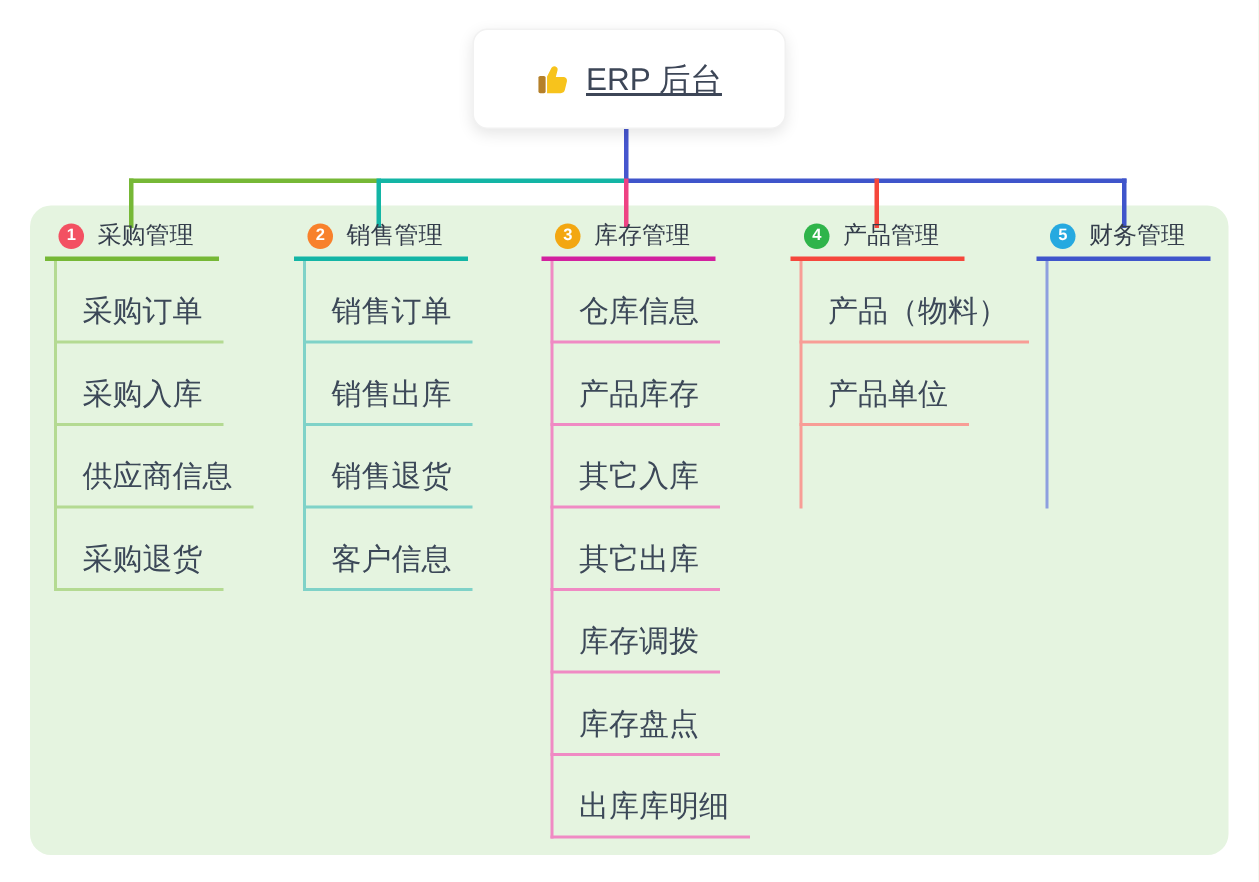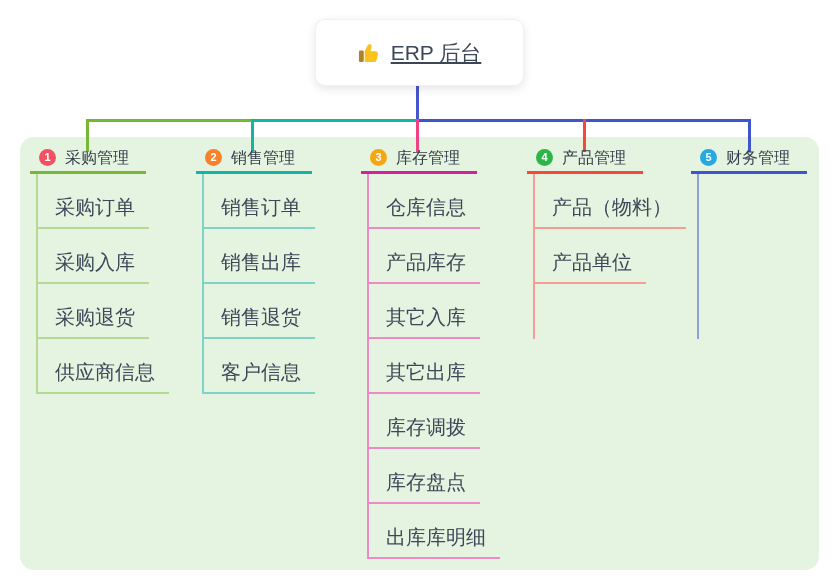--- a/index.html
+++ b/index.html
@@ -69,22 +69,22 @@
     <div class="line" style="left: 748px; top: 119px; width: 3px; height: 33px; background: rgb(63, 85, 203);"></div>
     <div class="branch" style="left: 30px; top: 148px; --main: #76b836; --light: #b4da92; --badge: #f35162;">
     <div class="branch-header">
       <span class="badge">1</span>
       <span class="branch-label">采购管理</span>
     </div>
     <div class="spine" style="height: 220px;"></div>
     <div class="children">
         <div class="child">采购订单</div>
         <div class="child">采购入库</div>
+        <div class="child">供应商信息</div>
         <div class="child">采购退货</div>
-        <div class="child">供应商信息</div>
       </div>
   </div>
     <div class="branch" style="left: 196px; top: 148px; --main: #13b5a5; --light: #7fd2c8; --badge: #f8812c;">
     <div class="branch-header">
       <span class="badge">2</span>
       <span class="branch-label">销售管理</span>
     </div>
     <div class="spine" style="height: 220px;"></div>
     <div class="children">
         <div class="child">销售订单</div>

